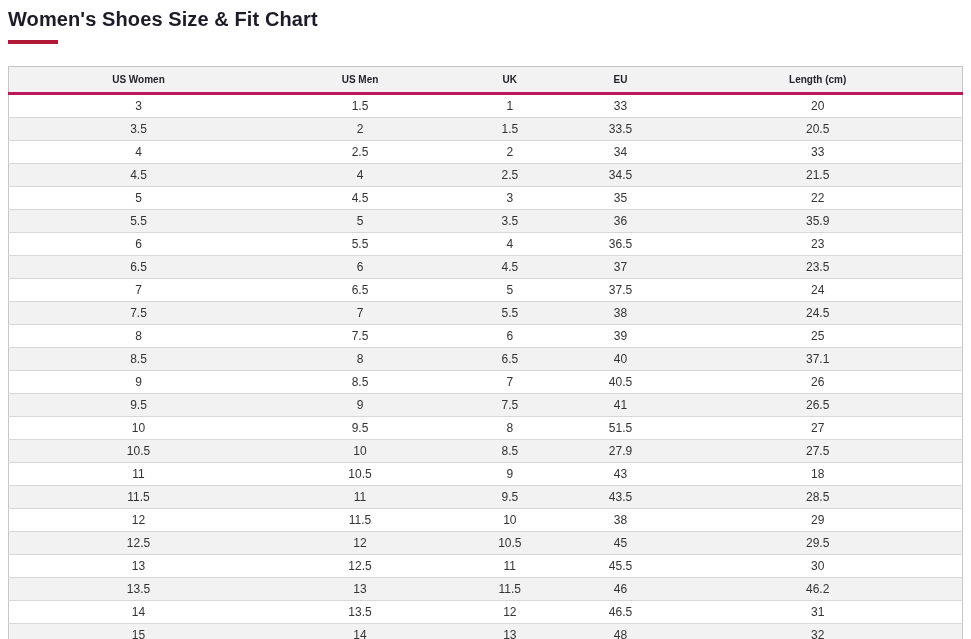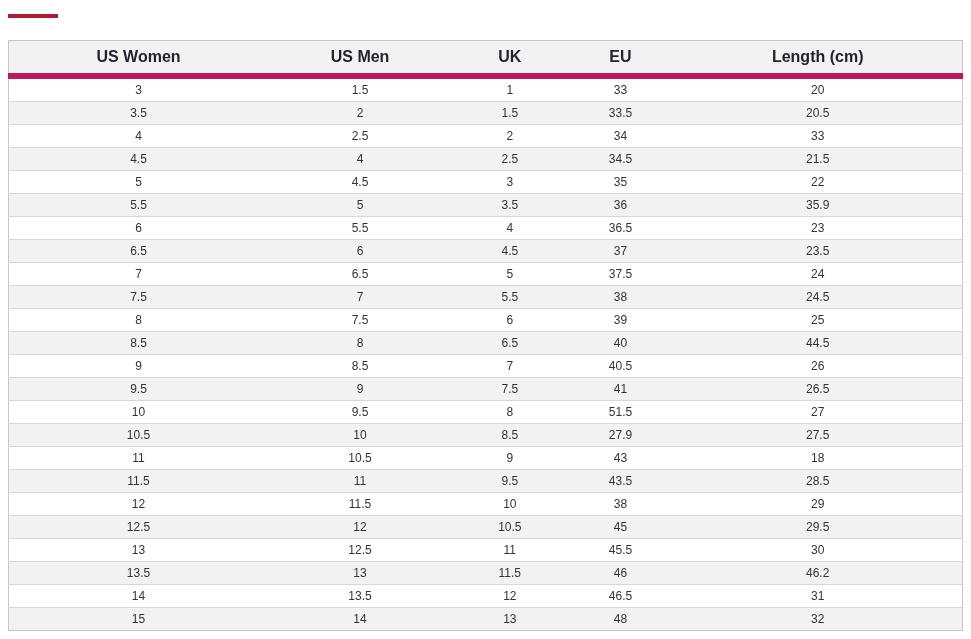--- a/index.html
+++ b/index.html
@@ -37,43 +37,44 @@
   }
   table.size-chart col.c1 { width: 27.2%; }
   table.size-chart col.c2 { width: 19.3%; }
   table.size-chart col.c3 { width: 12.1%; }
   table.size-chart col.c4 { width: 11.1%; }
   table.size-chart col.c5 { width: 30.3%; }
   table.size-chart th {
     background: #f2f2f2;
     color: #24222b;
     font-weight: 700;
-    font-size: 16px;
+    font-size: 10px;
     text-align: center;
     padding: 7px 0;
-    border-bottom: 6px solid #be185d;
+    border-bottom: 3px solid #be185d;
   }
   table.size-chart td {
     color: #333333;
     text-align: center;
     padding: 4px 0 3px 0;
     line-height: 15px;
     border-top: 1px solid #d7d7d7;
   }
   table.size-chart tbody tr:nth-child(even) td {
     background: #f2f2f2;
   }
   table.size-chart tbody tr:nth-child(odd) td {
     background: #ffffff;
   }
 </style>
 </head>
 <body>
 
 <div class="page">
+  <h1 class="title">Women's Shoes Size &amp; Fit Chart</h1>
   <div class="divider" style="background: rgb(177, 25, 54);"></div>
 
   <table class="size-chart">
     <colgroup>
       <col class="c1">
         <col class="c2">
         <col class="c3">
         <col class="c4">
         <col class="c5">
     </colgroup>
@@ -162,21 +163,21 @@
           <td>7.5</td>
           <td>6</td>
           <td>39</td>
           <td>25</td>
         </tr>
         <tr>
           <td>8.5</td>
           <td>8</td>
           <td>6.5</td>
           <td>40</td>
-          <td>44.5</td>
+          <td>37.1</td>
         </tr>
         <tr>
           <td>9</td>
           <td>8.5</td>
           <td>7</td>
           <td>40.5</td>
           <td>26</td>
         </tr>
         <tr>
           <td>9.5</td>

